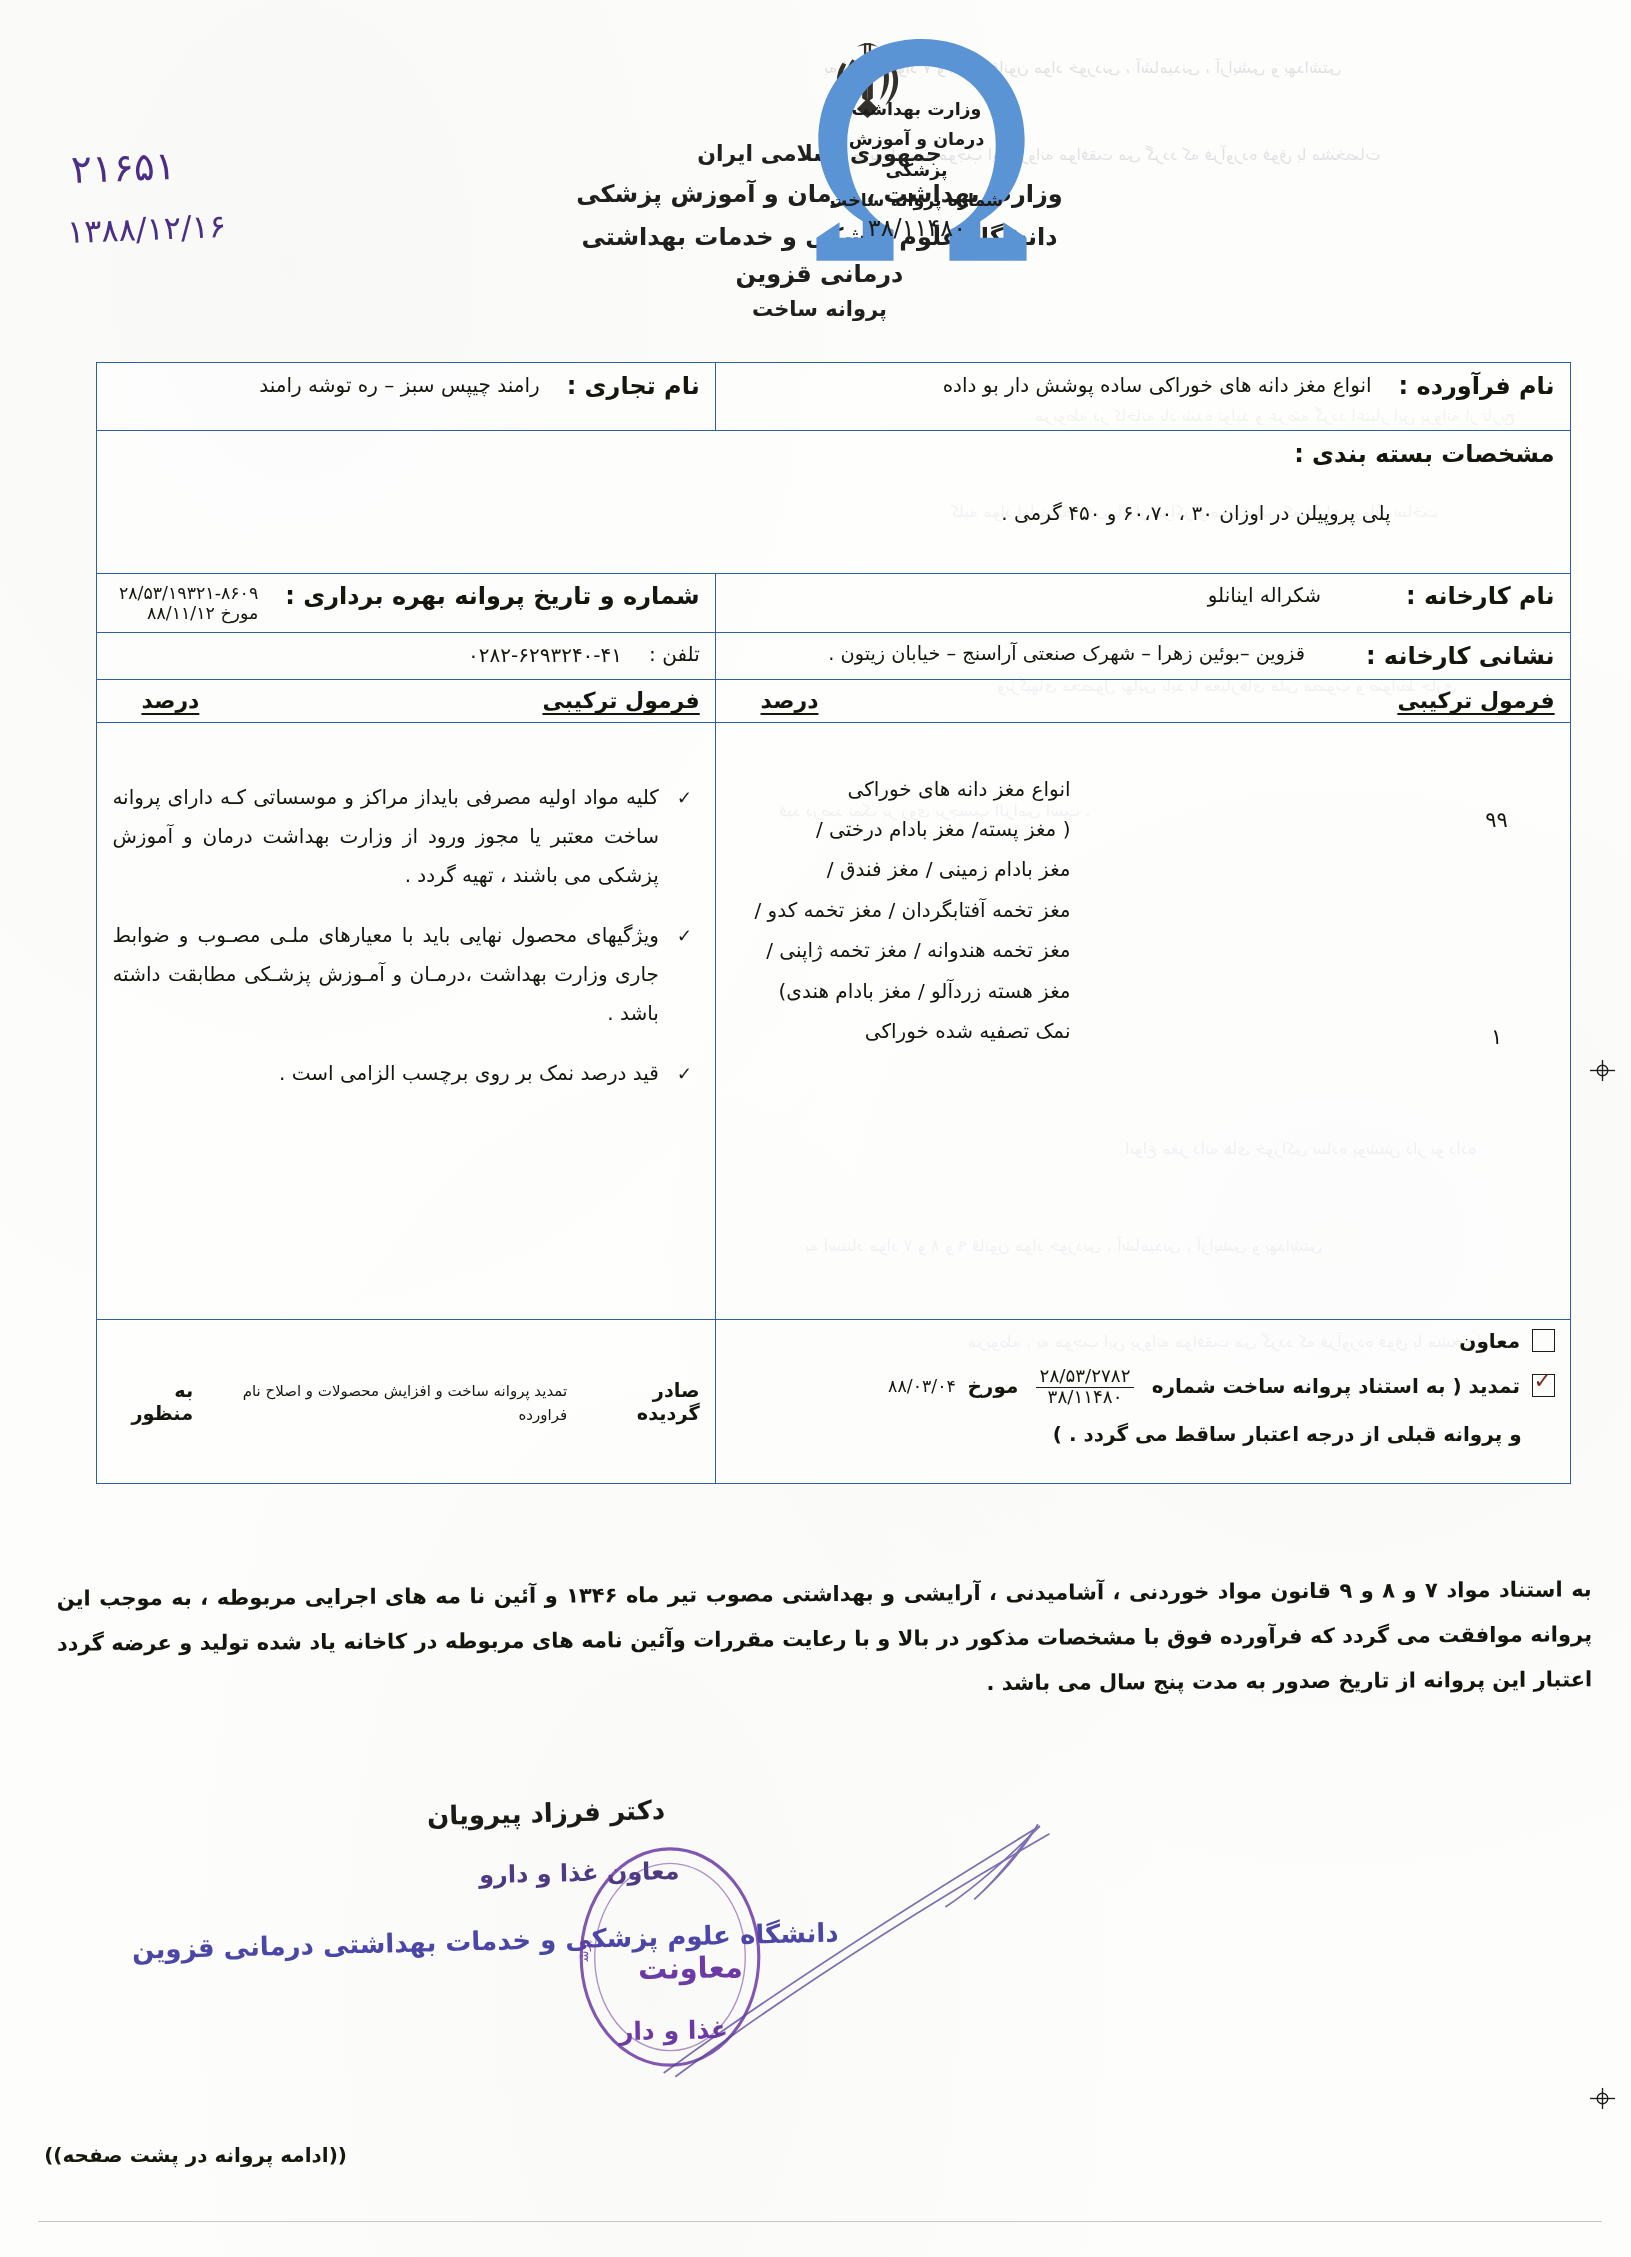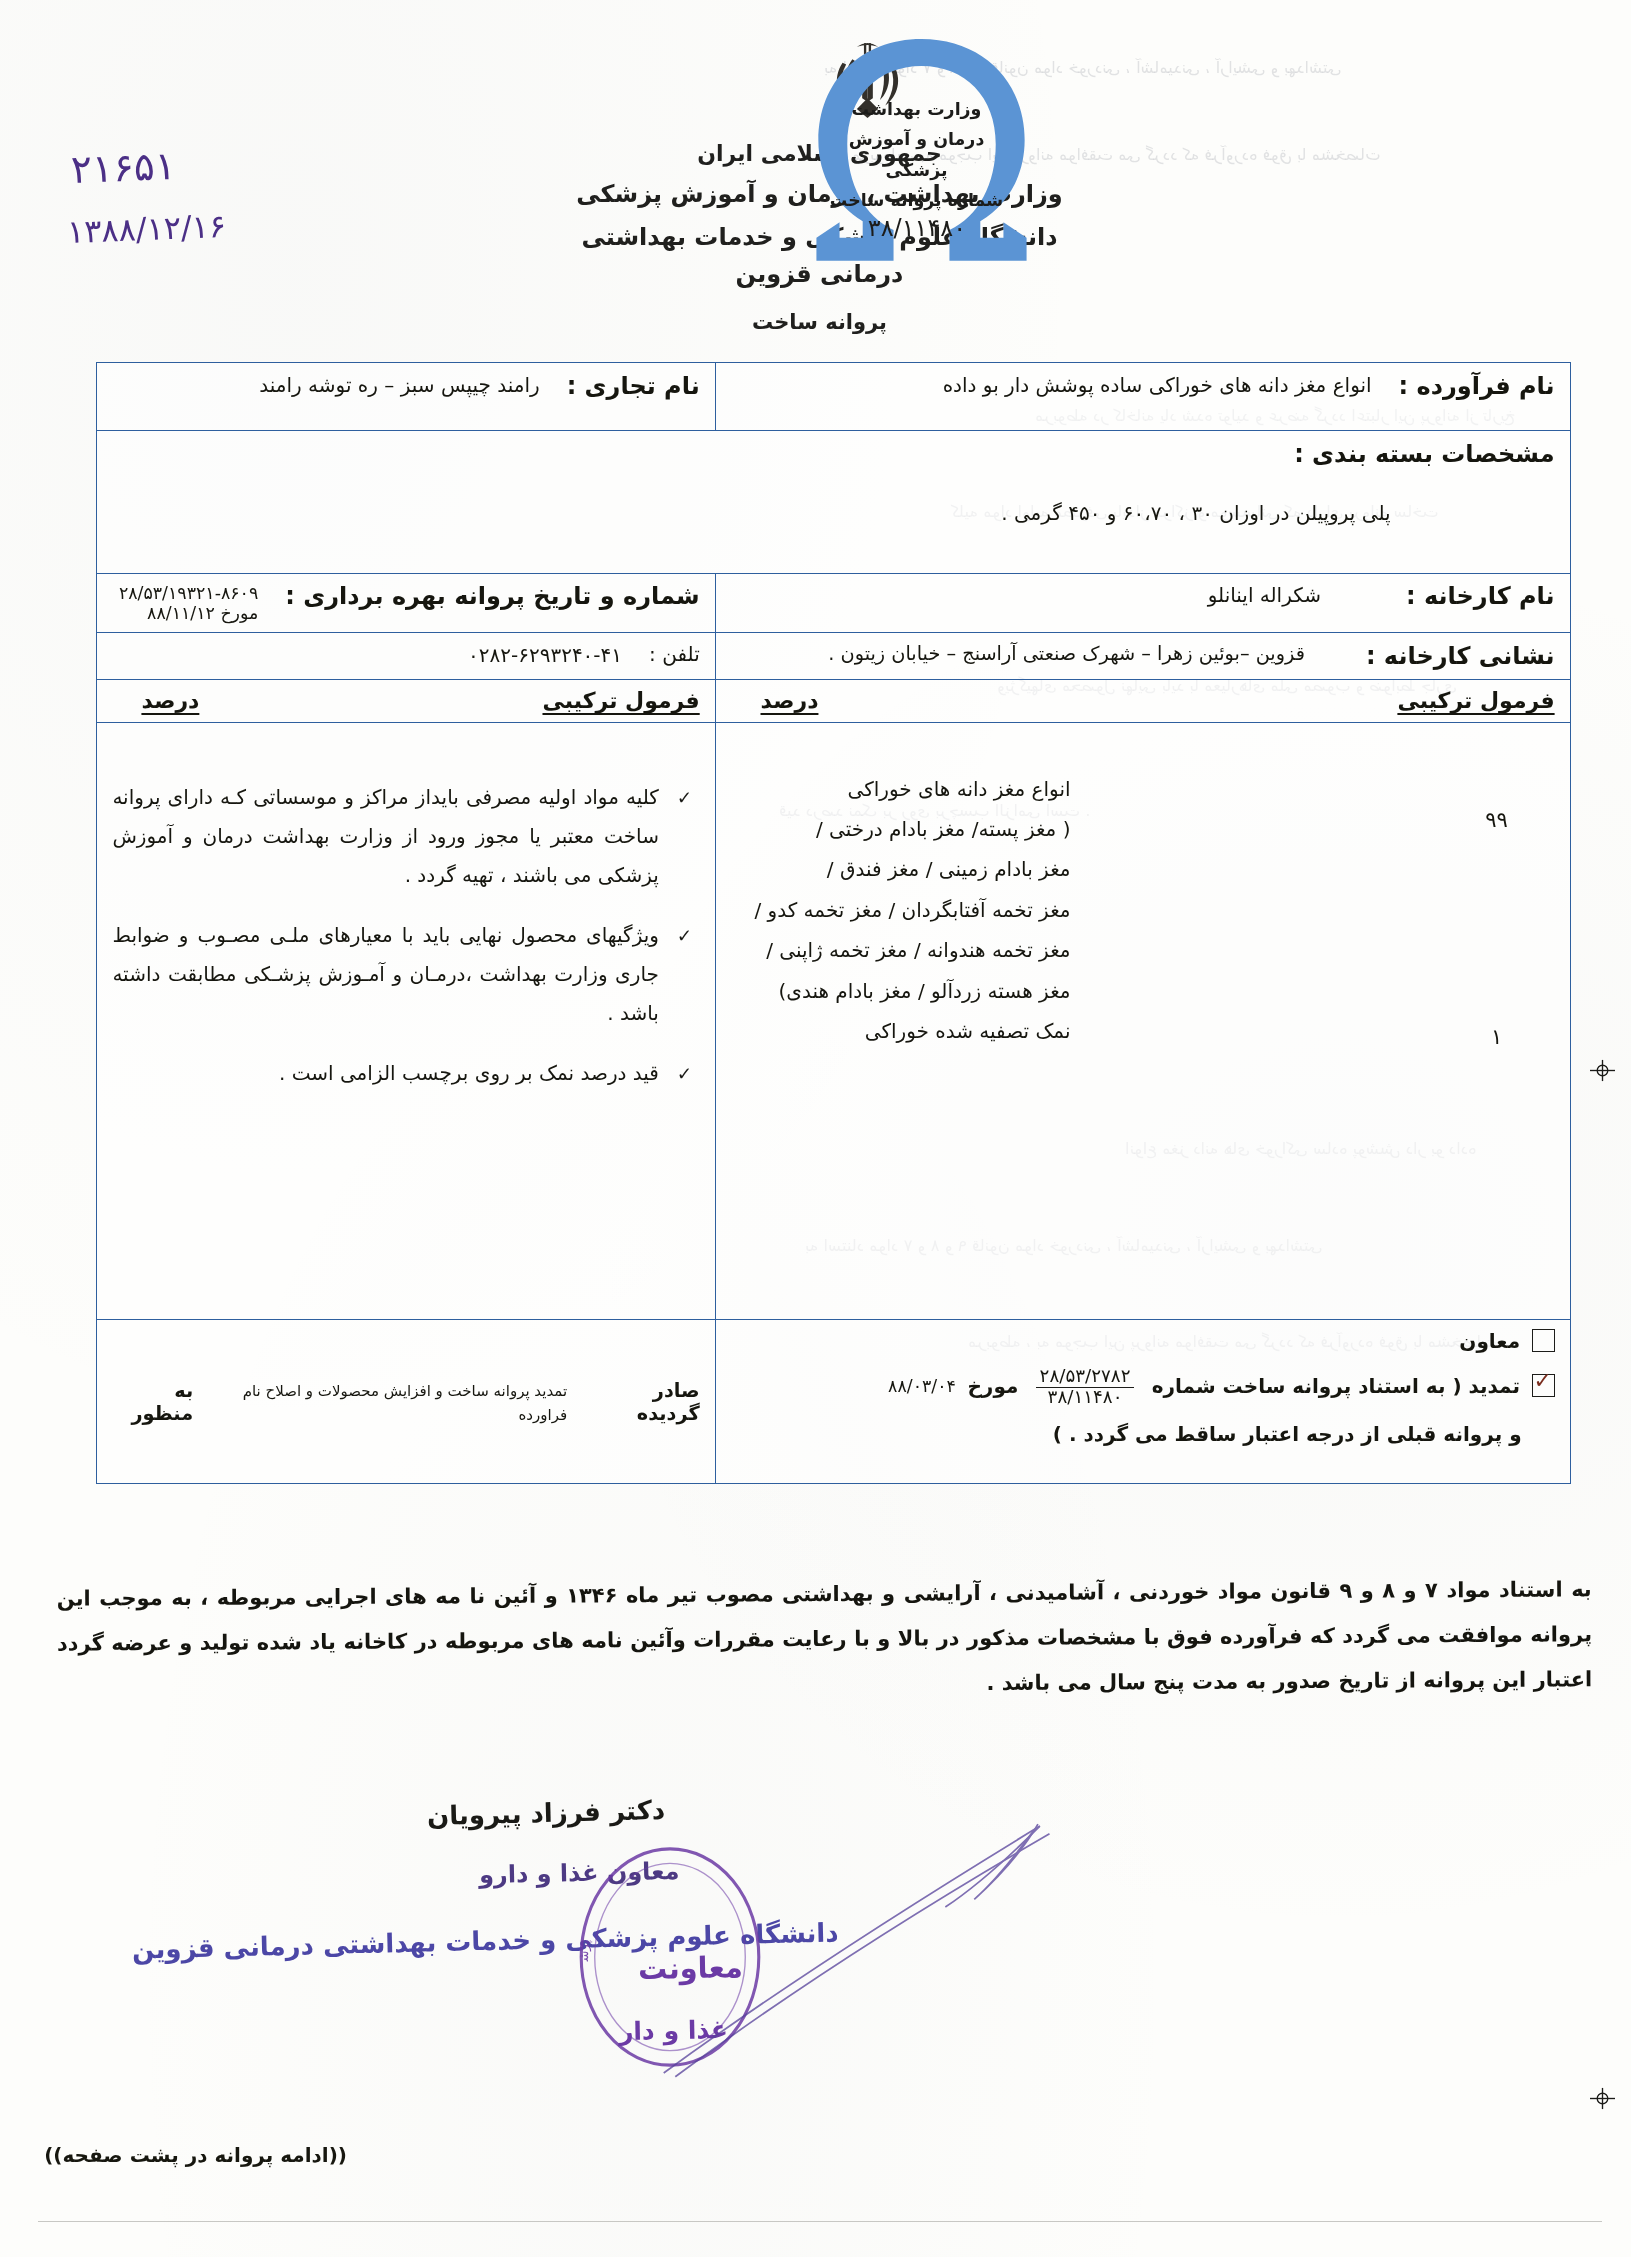--- a/index.html
+++ b/index.html
@@ -56,21 +56,21 @@
     right: 541px;
     top: 116px;
     width: 541px;
     text-align: center;
     color: #20201e;
     line-height: 1.55;
   }
   .ministry-block .l1 { font-size: 22px; font-weight: bold; letter-spacing: -0.3px;}
   .ministry-block .l2 { font-size: 24px; font-weight: bold; margin-top: 4.8px;}
   .ministry-block .l3 { font-size: 24px; font-weight: bold; margin-top: 5.8px;}
-  .ministry-block .l4 { font-size: 21px; font-weight: bold; margin-top: 13px;}
+  .ministry-block .l4 { font-size: 21px; font-weight: bold; margin-top: 0;}
 
   
   .numdate {
     position: absolute;
     left: 1350px;
     top: 183px;
     width: 174px;
     text-align: left;
     direction: rtl;
   }

